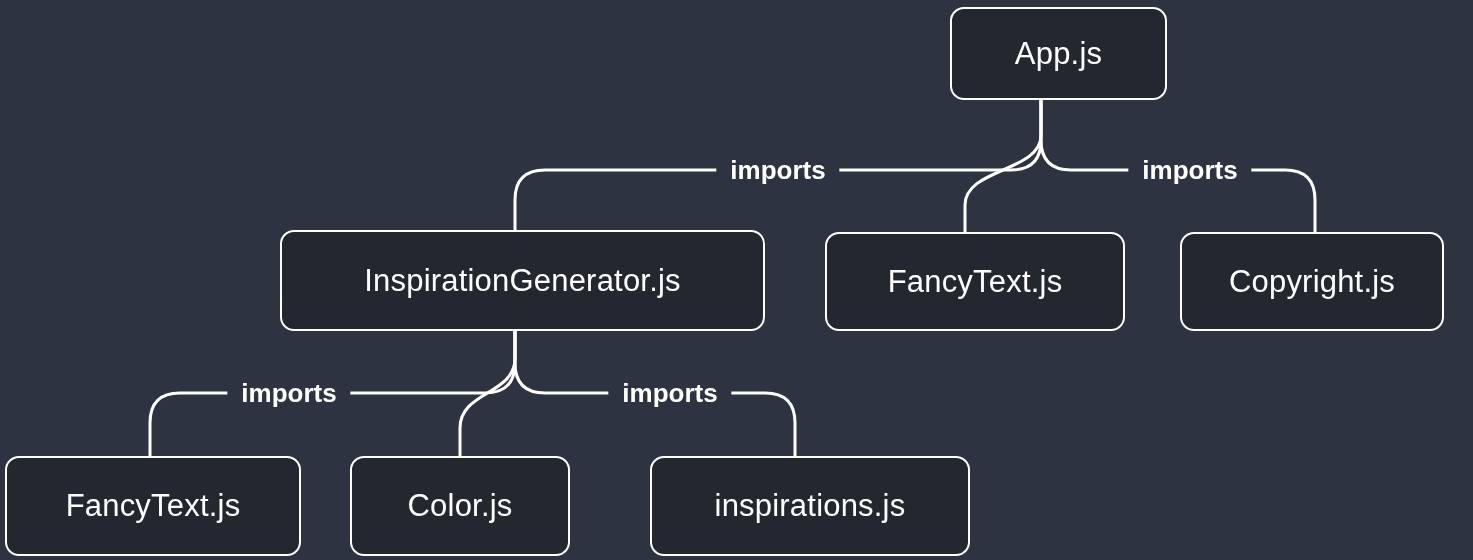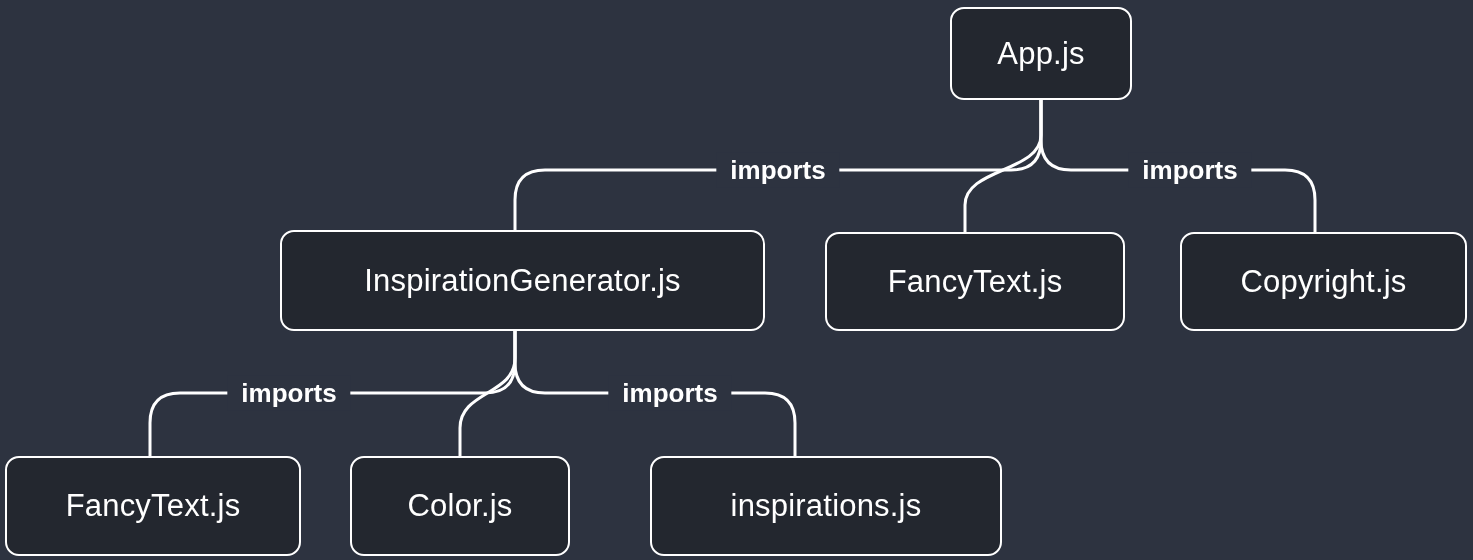--- a/index.html
+++ b/index.html
@@ -48,27 +48,27 @@
     background:var(--bg);
     color:var(--text);
     font-size:26px;
     font-weight:700;
     padding:2px 14px;
     z-index:3;
     white-space:nowrap;
     text-align:right;
   }
   
-  .node-app            {left:950px;  top:7px;   width:182px; height:93px;}
+  .node-app            {left:950px;  top:7px;   width:217px; height:93px;}
   .node-insp-gen       {left:280px;  top:230px; width:485px; height:101px;align-items:center;}
   .node-fancy-top      {left:825px;  top:232px; width:300px; height:99px;}
-  .node-copyright      {left:1180px; top:232px; width:287px; height:99px;}
+  .node-copyright      {left:1180px; top:232px; width:264px; height:99px;}
   .node-fancy-bottom   {left:5px;    top:456px; width:296px; height:100px;}
   .node-color          {left:350px;  top:456px; width:220px; height:100px;}
-  .node-inspirations   {left:650px;  top:456px; width:352px; height:100px;}
+  .node-inspirations   {left:650px;  top:456px; width:320px; height:100px;}
   
   .label-app-inspgen   {left:778px;  top:170px;}
   .label-app-copyright {left:1190px; top:170px;}
   .label-ig-fancy      {left:289px;  top:393px;}
   .label-ig-inspirations{left:670px; top:393px;}
 </style>
 </head>
 <body>
 
 <div class="canvas">

